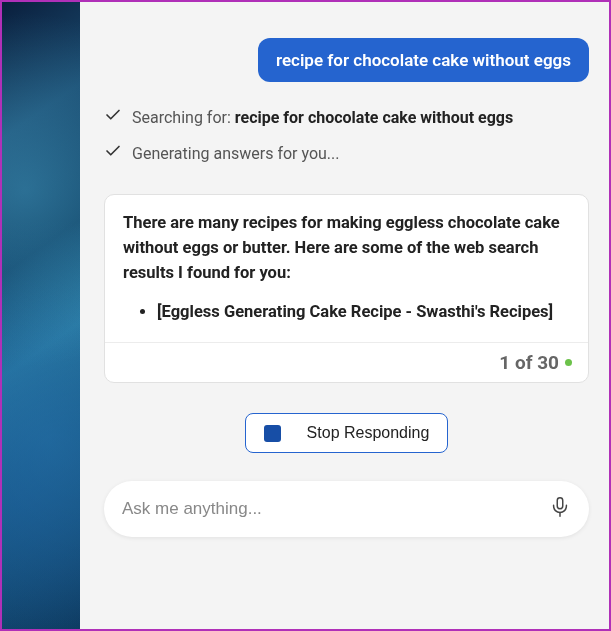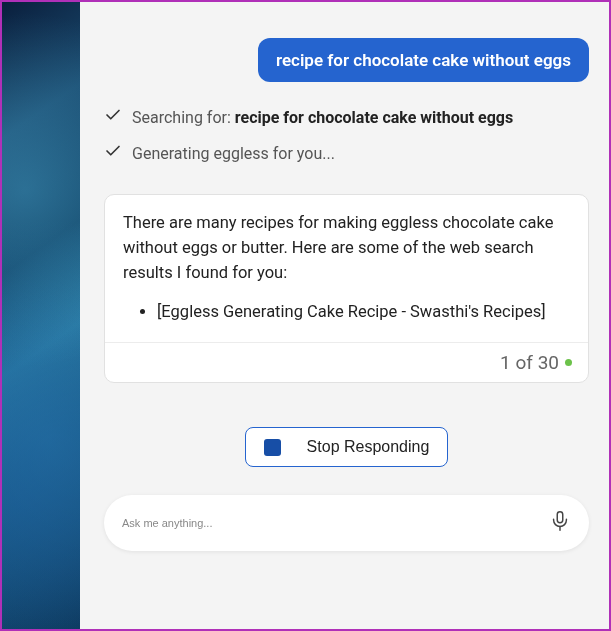--- a/index.html
+++ b/index.html
@@ -80,21 +80,22 @@
     }
     .status-text .bold {
       font-weight: 700;
       color: #222;
     }
     .answer-card {
       background: #ffffff;
       border: 1px solid #e1e1e1;
       border-radius: 10px;
       overflow: hidden;
-      margin-bottom: 44px;
+      margin-bottom: 30px;
+      font-weight: bold;
     }
     .answer-body {
       padding: 16px 18px 12px 18px;
       font-size: 16.5px;
       color: #222;
       line-height: 1.5;
     }
     .answer-body p {
       margin-bottom: 14px;
     }
@@ -151,21 +152,21 @@
       border-radius: 28px;
       padding: 15px 18px;
       display: flex;
       align-items: center;
       box-shadow: 0 1px 4px rgba(0,0,0,0.08);
     }
     .input-field {
       flex: 1;
       border: none;
       outline: none;
-      font-size: 11px;
+      font-size: 17px;
       color: #737373;
       background: transparent;
     }
     .input-field::placeholder {
       color: #888;
     }
     .mic-icon {
       color: #444;
       flex-shrink: 0;
     }
@@ -195,21 +196,21 @@
         <span class="status-text">
           <span>Searching for: </span><span class="bold">recipe for chocolate cake without eggs</span>
         </span>
       </div>
       <div class="status-line">
         <span class="check-icon">
           <svg width="18" height="18" viewBox="0 0 24 24" fill="none" stroke="currentColor" stroke-width="2.2" stroke-linecap="round" stroke-linejoin="round">
               <polyline points="20 6 9 17 4 12"></polyline>
             </svg>
         </span>
-        <span class="status-text">Generating eggless for you...</span>
+        <span class="status-text">Generating answers for you...</span>
       </div>
     </div>
 
     <div class="answer-card">
       <div class="answer-body">
         <p>There are many recipes for making eggless chocolate cake without eggs or butter. Here are some of the web search results I found for you:</p>
         <ul>
           <li>
             <span>[Eggless Generating Cake Recipe - Swasthi's Recipes]</span>
           </li>

